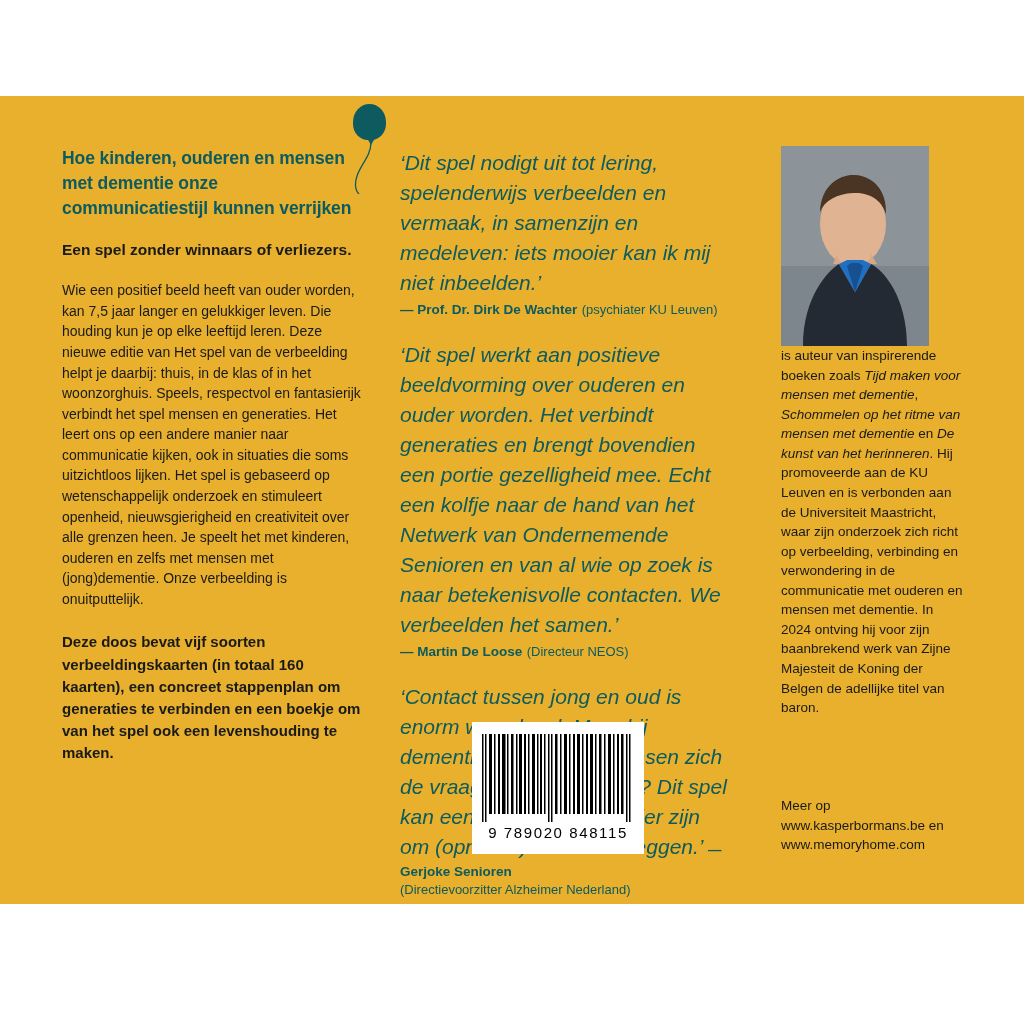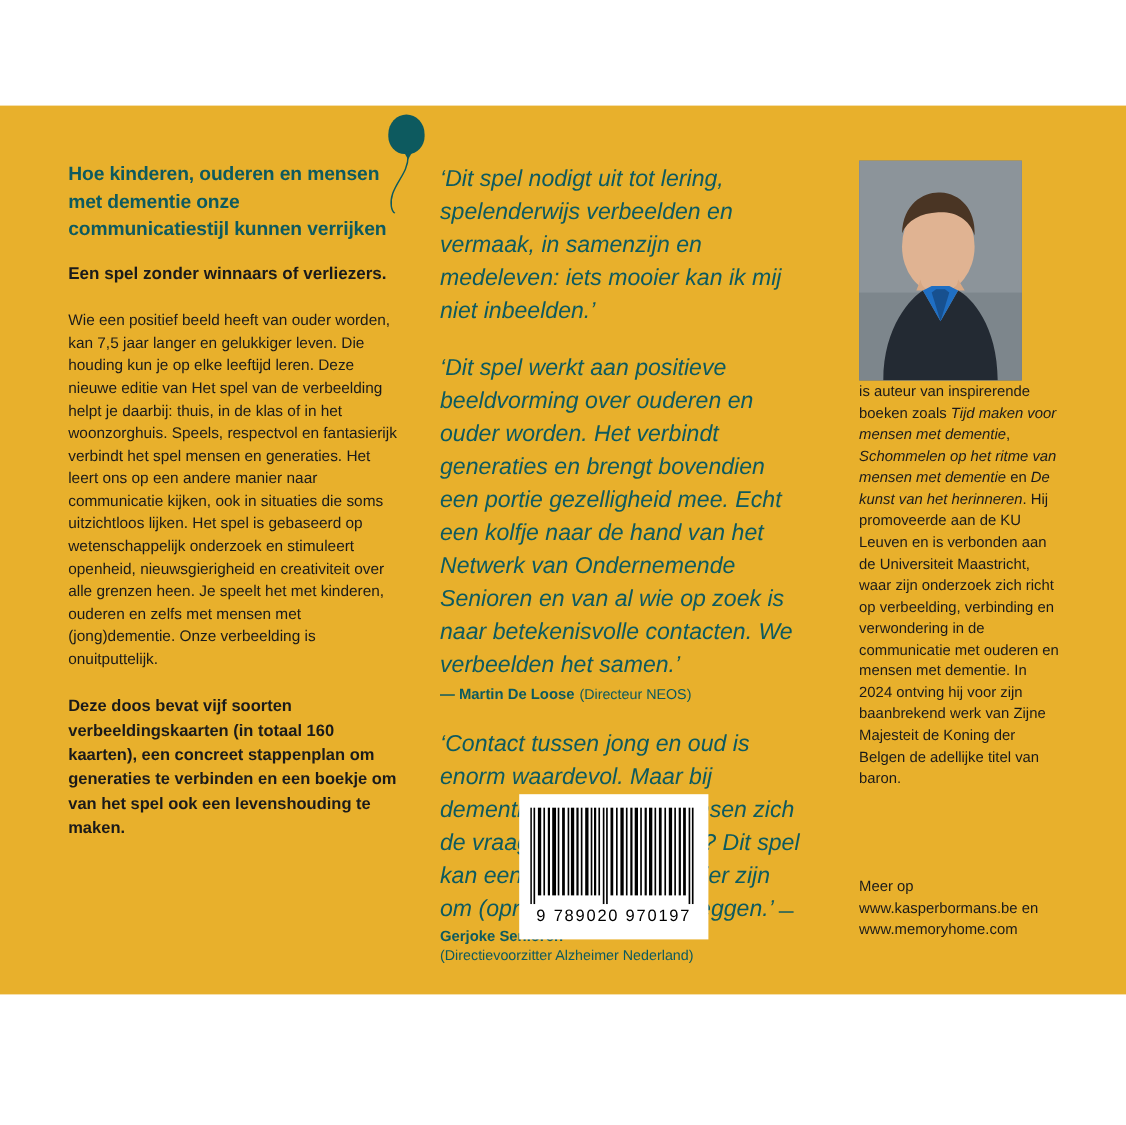--- a/index.html
+++ b/index.html
@@ -234,20 +234,24 @@
       <div class="bulb"></div>
       <div class="knot"></div>
       <svg class="string" viewBox="0 0 60 52">
         <path d="M26 0 C26 14, 16 22, 12 34 C9 43, 11 50, 14 52" stroke="#0d5a5f" stroke-width="1.3" fill="none"></path>
       </svg>
     </div>
 
     <div class="col-mid">
       <div class="quote-block">
         <span class="quote-text">‘Dit spel nodigt uit tot lering, spelenderwijs verbeelden en vermaak, in samenzijn en medeleven: iets mooier kan ik mij niet inbeelden.’</span>
+        <div class="attrib-line">
+          <span class="quote-attrib">— Prof. Dr. Dirk De Wachter</span>
+          <span class="quote-attrib-sub">(psychiater KU Leuven)</span>
+        </div>
       </div>
 
       <div class="quote-block">
         <span class="quote-text">‘Dit spel werkt aan positieve beeldvorming over ouderen en ouder worden. Het verbindt generaties en brengt bovendien een portie gezelligheid mee. Echt een kolfje naar de hand van het Netwerk van Ondernemende Senioren en van al wie op zoek is naar betekenisvolle contacten. We verbeelden het samen.’</span>
         <div class="attrib-line">
           <span class="quote-attrib">— Martin De Loose</span>
           <span class="quote-attrib-sub">(Directeur NEOS)</span>
         </div>
       </div>
 
@@ -295,21 +299,21 @@
           <rect x="117" y="0" width="2.5" height="80"></rect>
           <rect x="122" y="0" width="1.5" height="80"></rect>
           <rect x="126" y="0" width="3" height="80"></rect>
           <rect x="131" y="0" width="1.5" height="80"></rect>
           <rect x="135" y="0" width="2" height="80"></rect>
           <rect x="139" y="0" width="2.5" height="80"></rect>
           <rect x="144" y="0" width="1.5" height="88"></rect>
           <rect x="147" y="0" width="1.5" height="88"></rect>
         </g>
       </svg>
-      <div class="barcode-digits">9 789020 970197</div>
+      <div class="barcode-digits">9 789020 848115</div>
     </div>
 
     <div class="col-right">
       <div class="author-photo">
         <svg viewBox="0 0 148 200" width="148" height="200">
           <rect x="0" y="0" width="148" height="200" fill="#7d868c"></rect>
           <rect x="0" y="0" width="148" height="120" fill="#8c949a"></rect>
           <ellipse cx="72" cy="78" rx="33" ry="42" fill="#e0b392"></ellipse>
           <path d="M39 66 C40 38, 60 28, 74 29 C92 30, 106 44, 105 68 C100 52, 86 46, 72 47 C56 48, 44 54, 39 66 Z" fill="#4a3524"></path>
           <path d="M56 108 C56 124, 90 124, 90 108 L96 118 L52 118 Z" fill="#d8a884"></path>

